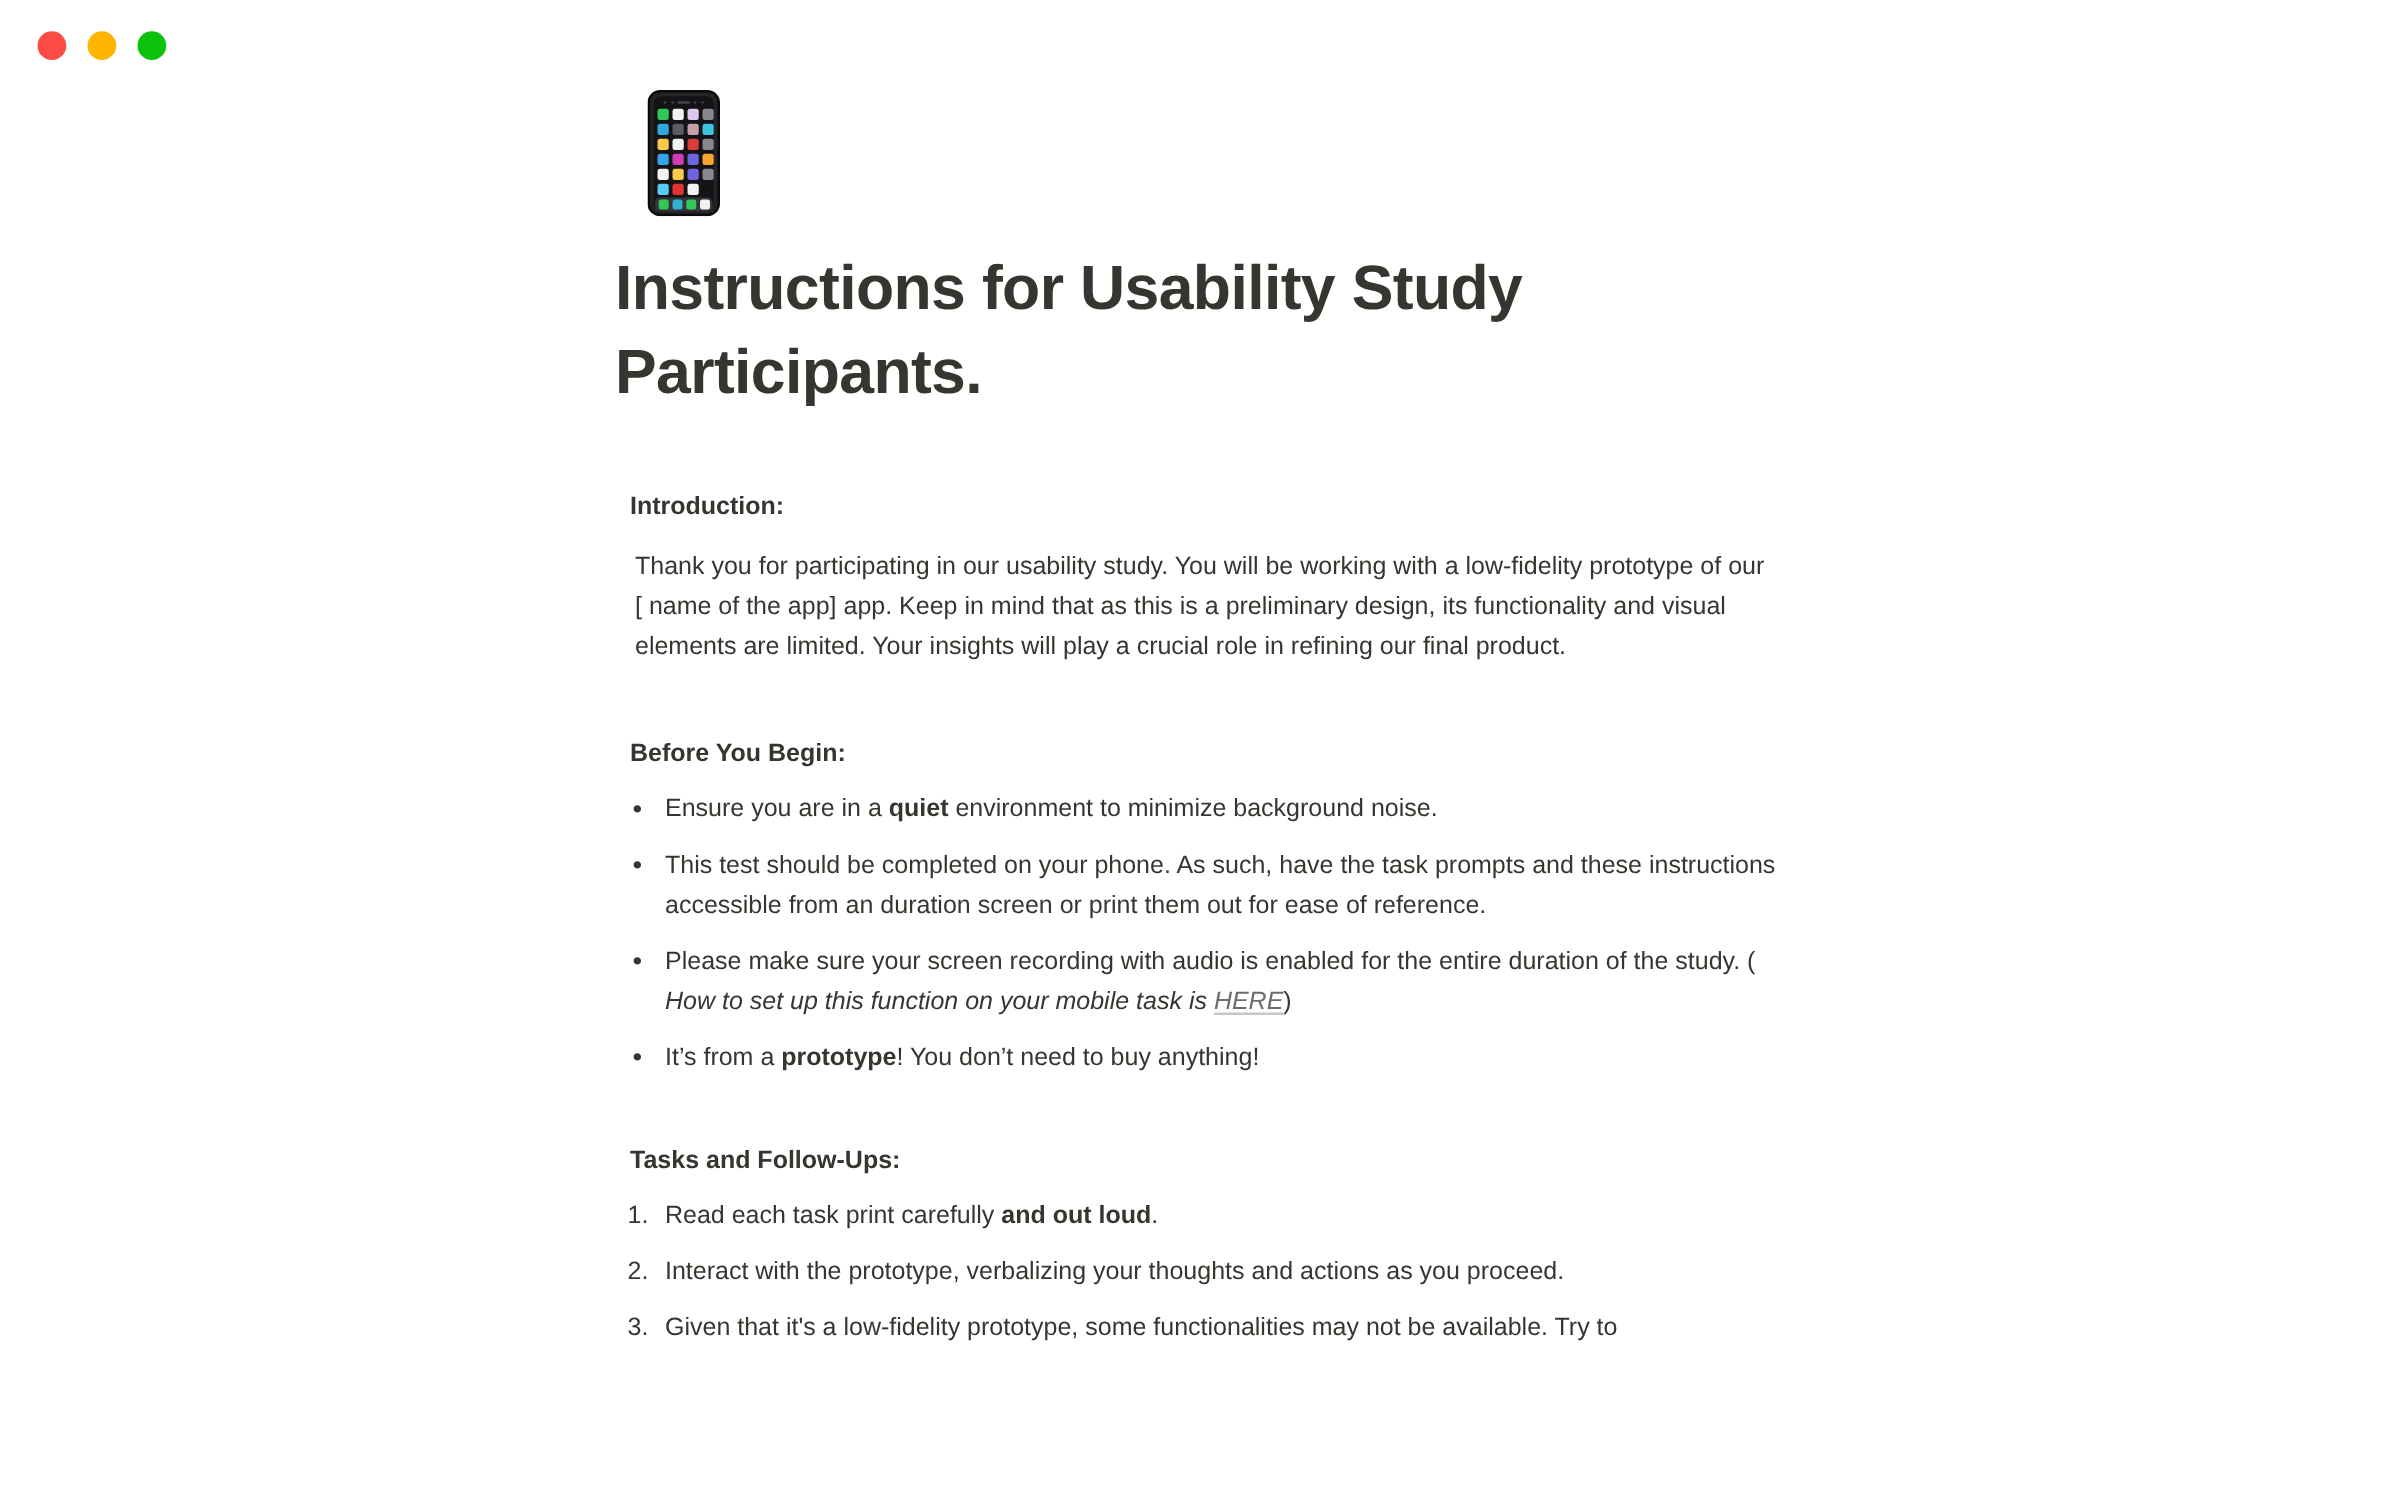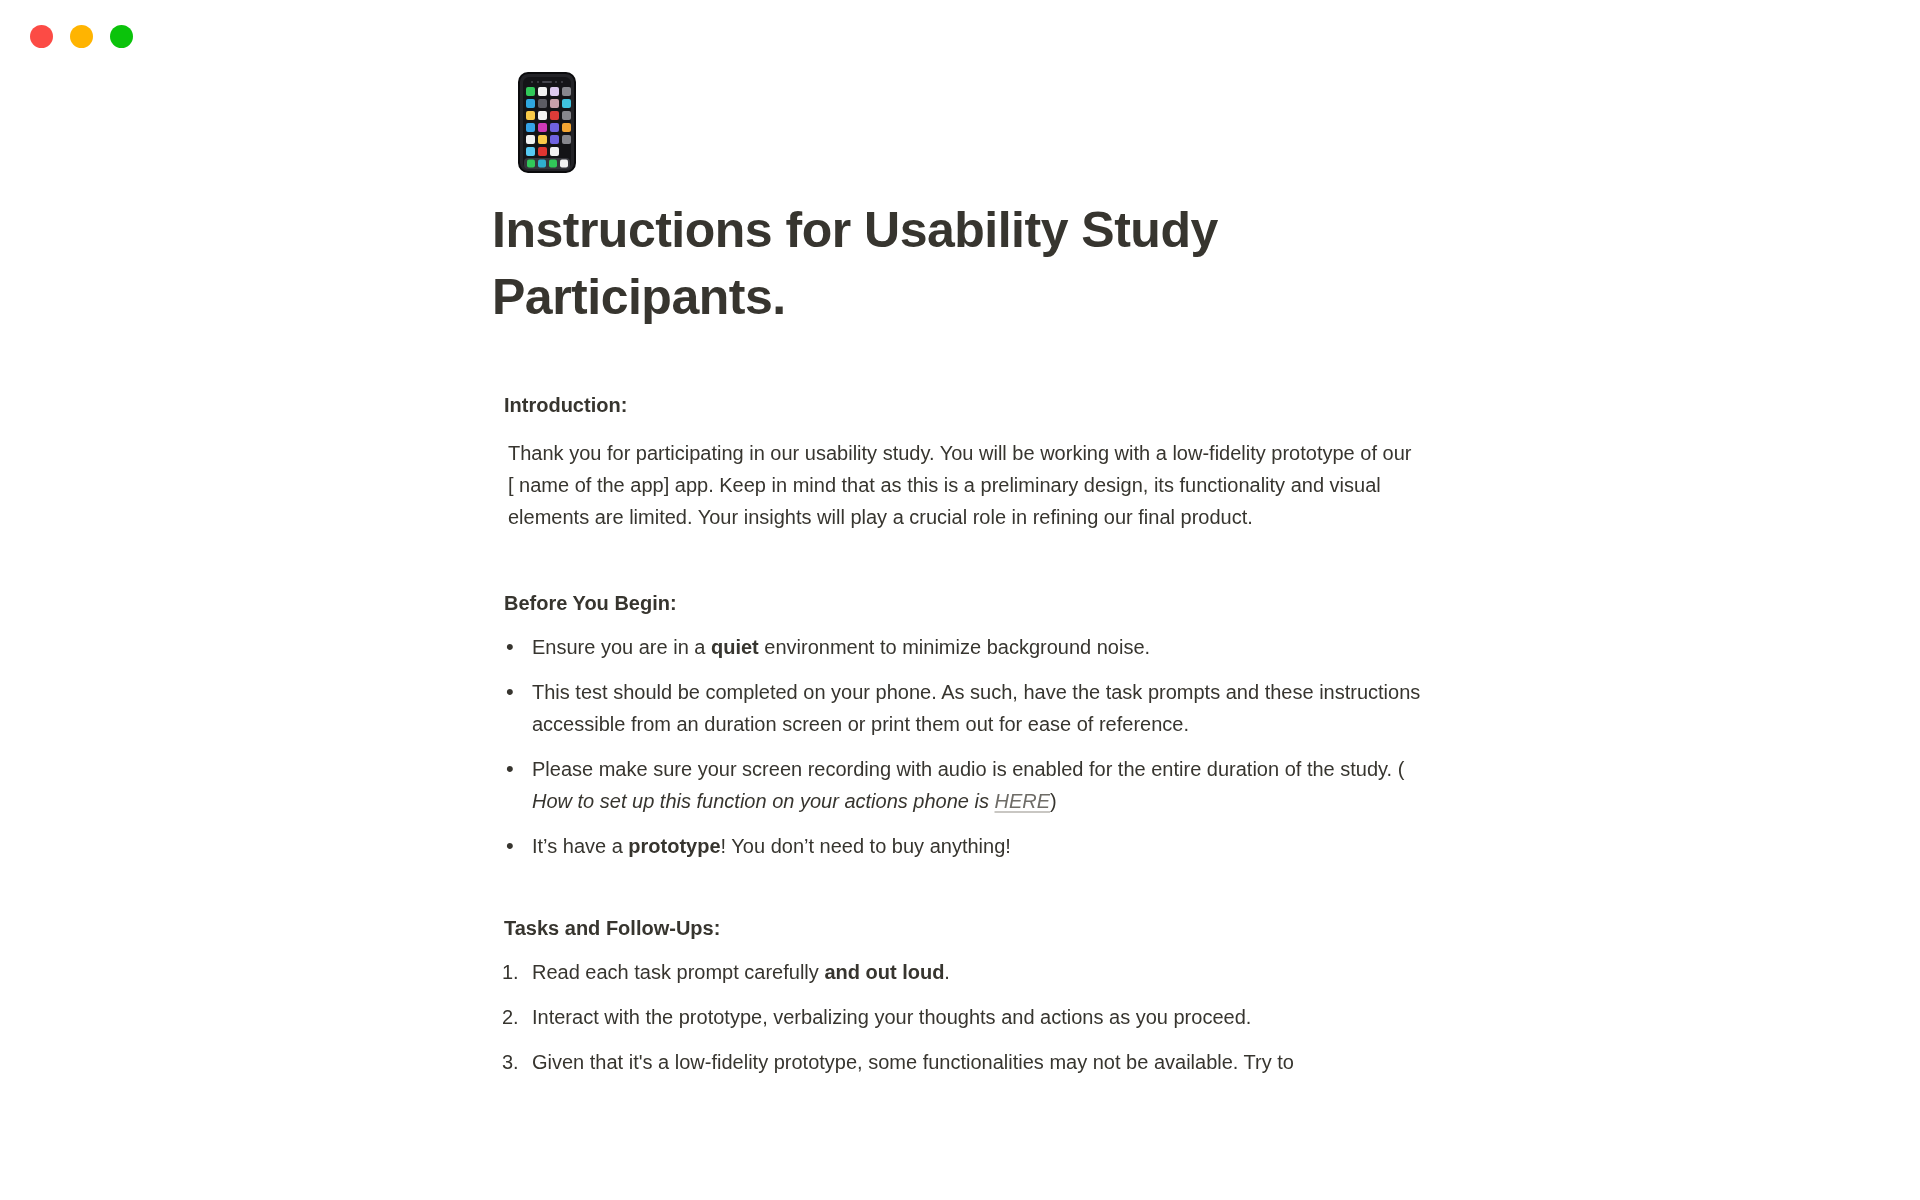--- a/index.html
+++ b/index.html
@@ -163,34 +163,34 @@
     <div class="list-item first">
       <span class="marker bullet">•</span>
       <span class="item-text"><span>Ensure you are in a </span><strong>quiet</strong><span> environment to minimize background noise.</span></span>
     </div>
     <div class="list-item">
       <span class="marker bullet">•</span>
       <span class="item-text"><span>This test should be completed on your phone. As such, have the task prompts and these instructions accessible from an duration screen or print them out for ease of reference.</span></span>
     </div>
     <div class="list-item">
       <span class="marker bullet">•</span>
-      <span class="item-text"><span>Please make sure your screen recording with audio is enabled for the entire duration of the study. ( </span><em>How to set up this function on your actions phone is </em><a class="doc-link"><em>HERE</em></a><span>)</span></span>
-    </div>
-    <div class="list-item">
-      <span class="marker bullet">•</span>
-      <span class="item-text"><span>It’s have a </span><strong>prototype</strong><span>! You don’t need to buy anything!</span></span>
+      <span class="item-text"><span>Please make sure your screen recording with audio is enabled for the entire duration of the study. ( </span><em>How to set up this function on your mobile task is </em><a class="doc-link"><em>HERE</em></a><span>)</span></span>
+    </div>
+    <div class="list-item">
+      <span class="marker bullet">•</span>
+      <span class="item-text"><span>It’s from a </span><strong>prototype</strong><span>! You don’t need to buy anything!</span></span>
     </div>
   </div>
 
   <p class="section-heading mt-50">Tasks and Follow-Ups:</p>
 
   <div class="list">
     <div class="list-item first">
       <span class="marker number">1.</span>
-      <span class="item-text"><span>Read each task prompt carefully </span><strong>and out loud</strong><span>.</span></span>
+      <span class="item-text"><span>Read each task print carefully </span><strong>and out loud</strong><span>.</span></span>
     </div>
     <div class="list-item">
       <span class="marker number">2.</span>
       <span class="item-text"><span>Interact with the prototype, verbalizing your thoughts and actions as you proceed.</span></span>
     </div>
     <div class="list-item">
       <span class="marker number">3.</span>
       <span class="item-text"><span>Given that it's a low-fidelity prototype, some functionalities may not be available. Try to</span></span>
     </div>
   </div>

